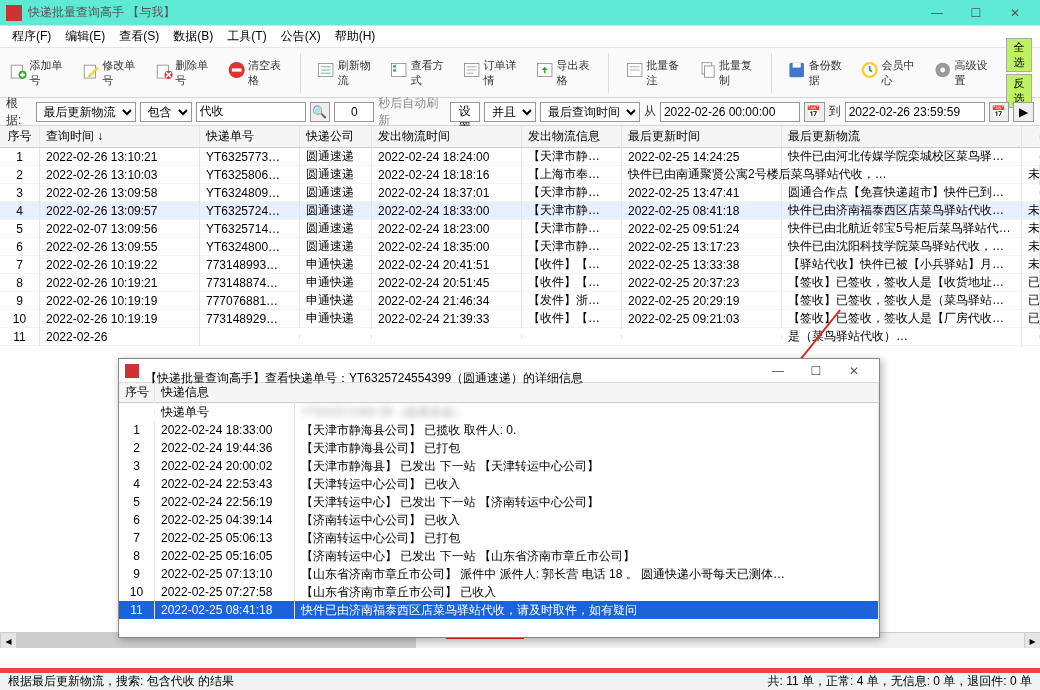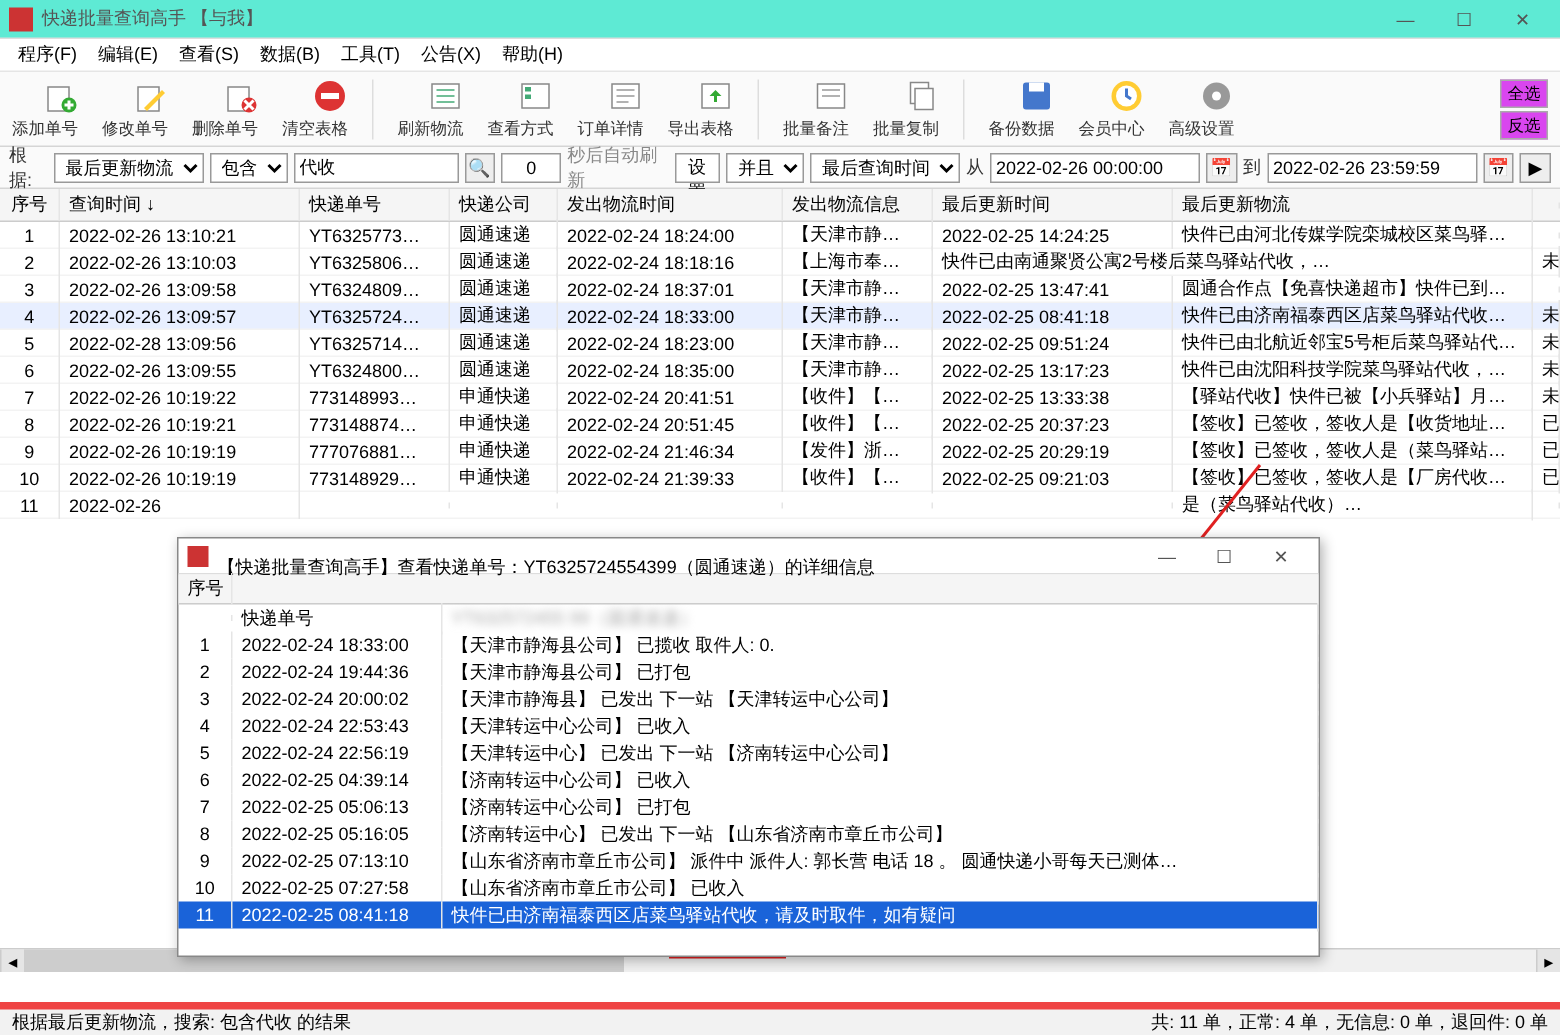--- a/index.html
+++ b/index.html
@@ -5,26 +5,26 @@
 *{box-sizing:border-box;margin:0;padding:0;font-family:"Microsoft YaHei",SimSun,sans-serif;font-size:12px;}
 body{background:#fff;width:1040px;height:690px;overflow:hidden;position:relative;}
 .titlebar{height:26px;background:#5eead4;display:flex;align-items:center;padding:0 6px;border-bottom:1px solid #ddd;}
 .titlebar .ico{width:16px;height:16px;background:#c33;margin-right:6px;}
 .titlebar .ttl{flex:1;color:#555;}
 .winbtns{display:flex;gap:1px;}
 .winbtn{width:38px;height:22px;display:flex;align-items:center;justify-content:center;color:#555;}
 .menubar{height:22px;display:flex;align-items:center;padding:0 6px;gap:2px;border-bottom:1px solid #e5e5e5;}
 .menubar span{padding:2px 6px;}
 .toolbar{height:50px;display:flex;align-items:center;padding:4px 8px;gap:16px;border-bottom:1px solid #d5d5d5;background:#fafafa;}
-.tbtn{display:flex;flex-direction:column;align-items:flex-end;gap:2px;min-width:44px;}
+.tbtn{display:flex;flex-direction:row;align-items:flex-start;gap:2px;min-width:44px;}
 .tbtn .ic{width:24px;height:24px;}
 .tbtn .lb{font-size:11px;color:#333;}
 .tdiv{width:1px;height:40px;background:#ddd;}
 .rbtns{margin-left:auto;display:flex;flex-direction:column;gap:2px;}
-.rbtns button{font-size:11px;padding:1px 4px;border:1px solid #aaa;background:#d946ef;}
+.rbtns button{font-size:11px;padding:1px 4px;border:1px solid #aaa;background:#bef264;}
 .filterbar{height:28px;display:flex;align-items:center;padding:0 6px;gap:4px;border-bottom:1px solid #d5d5d5;background:#fafafa;}
 .filterbar select,.filterbar input,.filterbar button{font-size:12px;height:20px;border:1px solid #999;padding:0 3px;background:#fff;}
 .filterbar .lbl{color:#333;}
 .sbtn{width:22px;height:20px;background:#eee;border:1px solid #999;display:inline-flex;align-items:center;justify-content:center;}
 .grid{position:relative;height:522px;overflow:hidden;}
 .ghead{display:flex;background:#f5f5f5;border-bottom:1px solid #ccc;height:22px;align-items:center;}
 .ghead .c,.grow .c{padding:2px 6px;border-right:1px solid #e5e5e5;overflow:hidden;white-space:nowrap;text-overflow:ellipsis;}
 .c0{width:40px;text-align:center;}
 .c1{width:160px;}
 .c2{width:100px;}
@@ -256,21 +256,21 @@
         <div class="c c2">YT6325724…</div>
         <div class="c c3">圆通速递</div>
         <div class="c c4">2022-02-24 18:33:00</div>
         <div class="c c5">【天津市静…</div>
         <div class="c c6">2022-02-25 08:41:18</div>
         <div class="c c7">快件已由济南福泰西区店菜鸟驿站代收，请及…</div>
         <div class="c c8">未</div>
       </div>
       <div class="grow">
         <div class="c c0">5</div>
-        <div class="c c1">2022-02-28 13:09:56</div>
+        <div class="c c1">2022-02-07 13:09:56</div>
         <div class="c c2">YT6325714…</div>
         <div class="c c3">圆通速递</div>
         <div class="c c4">2022-02-24 18:23:00</div>
         <div class="c c5">【天津市静…</div>
         <div class="c c6">2022-02-25 09:51:24</div>
         <div class="c c7">快件已由北航近邻宝5号柜后菜鸟驿站代收，请…</div>
         <div class="c c8">未</div>
       </div>
       <div class="grow">
         <div class="c c0">6</div>
@@ -355,20 +355,21 @@
 <div class="dlg">
   <div class="dtb">
     <div class="ico"></div>
     <div class="ttl">【快递批量查询高手】查看快递单号：YT6325724554399（圆通速递）的详细信息</div>
     <div class="winbtn">—</div>
     <div class="winbtn">☐</div>
     <div class="winbtn">✕</div>
   </div>
   <div class="dgh">
     <div class="d d0">序号</div>
+    <div class="d d2">快递信息</div>
   </div>
   <div class="dgr">
     <div class="d d0"></div>
     <div class="d d1">快递单号</div>
     <div class="d d2"><span class="blur">YT632572455    99（圆通速递）</span></div>
   </div>
   <div id="drows">
       <div class="dgr">
         <div class="d d0">1</div>
         <div class="d d1">2022-02-24 18:33:00</div>

